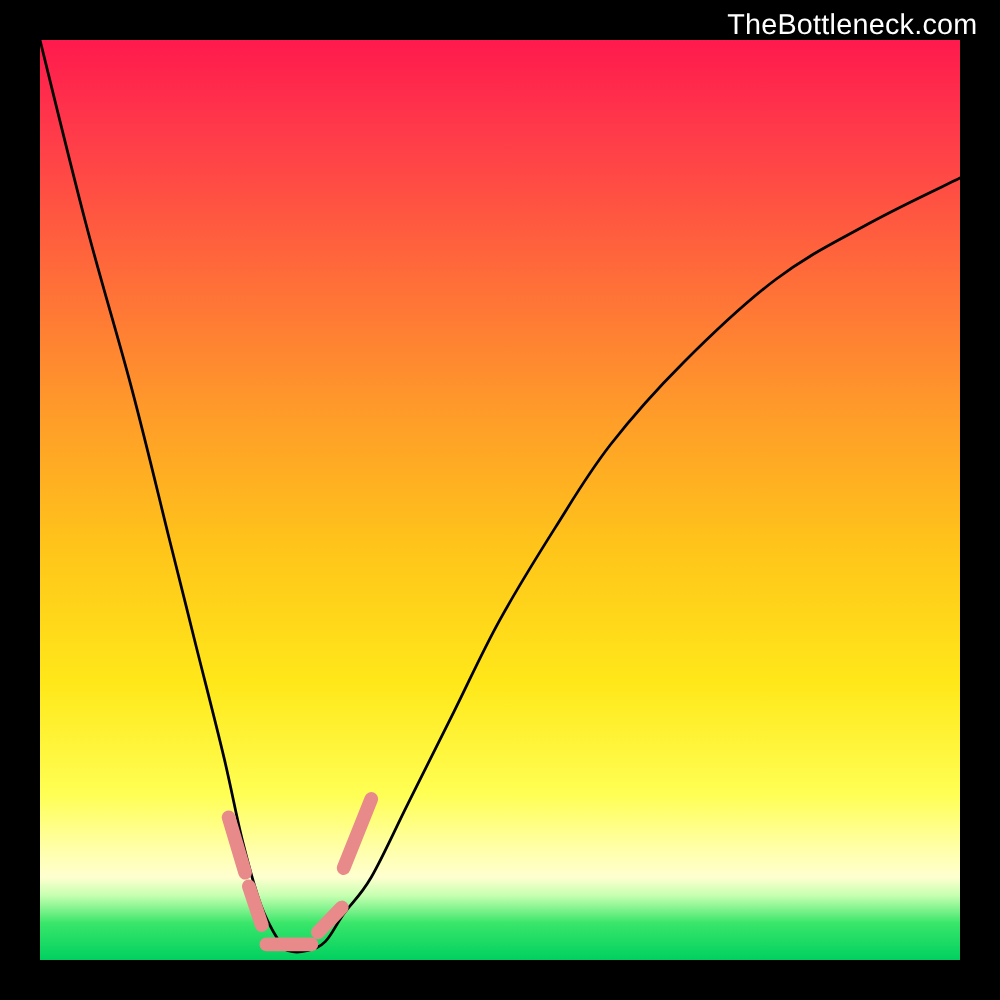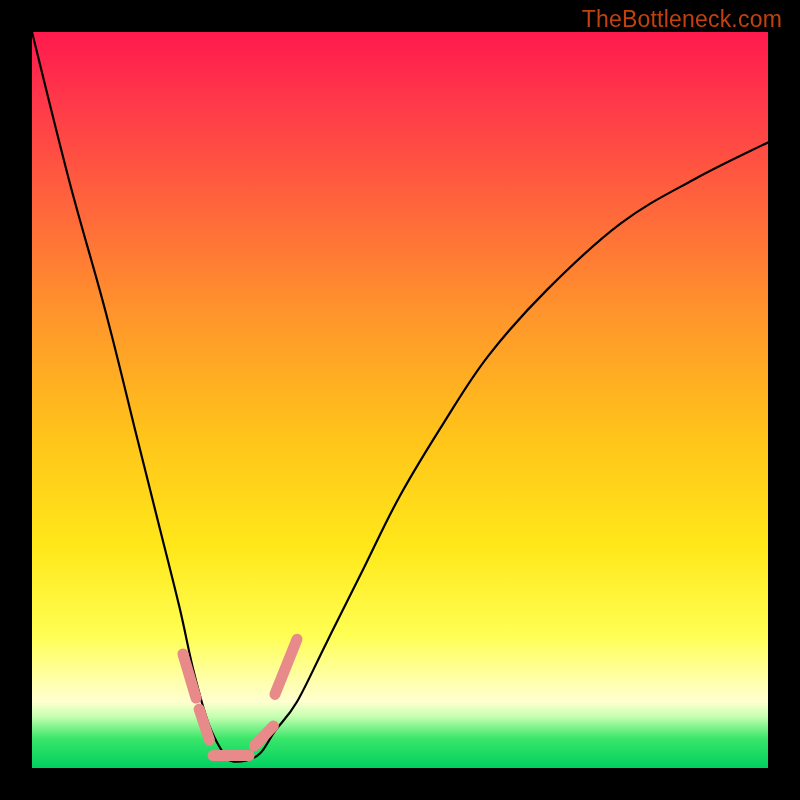--- a/index.html
+++ b/index.html
@@ -30,21 +30,21 @@
       #39e66a 96%,
       #00d060 100%
     );
   }
   .watermark {
     position: absolute;
     top: 6px;
     right: 18px;
     font-family: Arial, Helvetica, sans-serif;
     font-size: 23px;
-    color: #c2410c;
+    color: #ffffff;
     letter-spacing: 0.2px;
     user-select: none;
   }
   svg.curve {
     position: absolute;
     left: 0;
     top: 0;
   }
 </style>
 </head>

